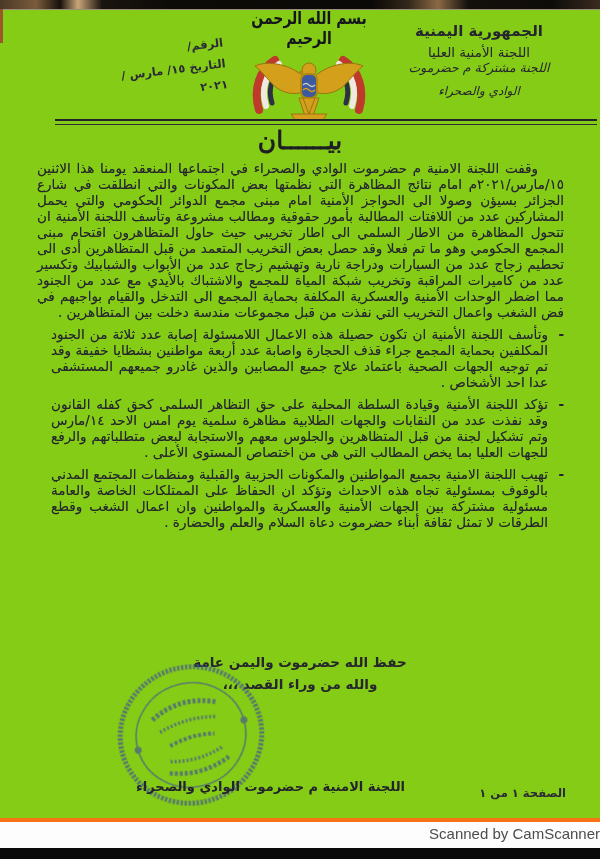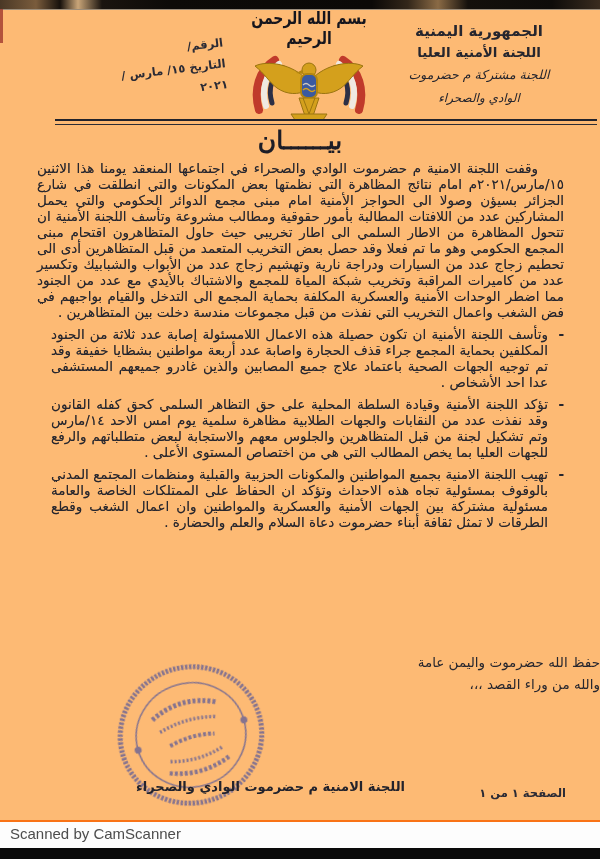--- a/index.html
+++ b/index.html
@@ -1,28 +1,28 @@
 <!DOCTYPE html>
 <html lang="ar"><head>
 <meta charset="utf-8">
 <style>
   html,body{margin:0;padding:0;background:#888;}
   .page{position:relative;width:600px;height:859px;margin:0 auto;overflow:hidden;
-        background:#fdba74;font-family:"DejaVu Sans",sans-serif;color:#26262e;}
+        background:#84cc16;font-family:"DejaVu Sans",sans-serif;color:#26262e;}
   .scan-edge-top{position:absolute;top:0;left:0;width:600px;height:9px;
         background:linear-gradient(to right,#4a3826 0%,#7a5c3c 6%,#17110c 10%,#c9a578 13%,
                    #1a140f 17%,#0d0b08 28%,#0b0907 62%,#33271a 68%,#8a6a45 73%,
                    #14100c 78%,#0e0c0a 92%,#3a2c1f 100%);
         border-bottom:1px solid #9a8d7c;}
   .scan-edge-left{position:absolute;top:9px;left:0;width:3px;height:34px;background:#a0392e;opacity:.8;}
 
   
   .header-right{position:absolute;top:22px;right:12px;width:218px;text-align:center;direction:rtl;}
   .header-right .h1{font-size:15px;font-weight:bold;letter-spacing:.5px;margin-bottom:4px;}
-  .header-right .h2{font-size:13.5px;font-weight:bold;margin-bottom:7px;}
+  .header-right .h2{font-size:13.5px;font-weight:normal;}
   .header-right .h3{font-size:12.5px;font-style:italic;margin-bottom:9px;}
   .header-right .h4{font-size:12px;font-style:italic;}
   .header-left{position:absolute;top:40px;left:96px;width:130px;direction:rtl;text-align:right;
         transform:rotate(-7deg);font-size:11.5px;font-weight:bold;line-height:21px;color:#2b2b35;}
   .header-center{position:absolute;top:12px;left:234px;width:150px;text-align:center;}
   .bismillah{font-size:14px;font-weight:bold;direction:rtl;transform:scaleY(1.25);
         letter-spacing:0.5px;color:#15151d;margin-bottom:2px;}
   .emblem{display:block;margin:0 auto;}
 
   
@@ -34,33 +34,33 @@
   
   .body{position:absolute;top:160px;left:37px;right:36px;direction:rtl;text-align:justify;
         font-size:13.5px;line-height:16px;color:#26262e;text-shadow:0 0 .4px rgba(30,30,40,.45);}
   .body p{margin:0;text-align:justify;}
   .para1{text-indent:26px;}
   .bullet{display:flex;margin-top:6px;padding-left:14px;}
   .bullet .dash{flex:0 0 16px;font-weight:bold;}
   .bullet p{flex:1;}
 
   
-  .closing{position:absolute;top:651px;left:0;width:100%;direction:rtl;
-        font-size:13.5px;line-height:22px;color:#26262e;}
+  .closing{position:absolute;top:651px;left:0;width:100%;text-align:center;direction:rtl;
+        font-size:13.5px;line-height:22px;color:#26262e;font-weight:bold;}
   .signature{position:absolute;top:776px;left:115px;width:290px;direction:rtl;
         font-size:13px;font-weight:bold;line-height:21px;color:#23232c;}
   .page-number{position:absolute;top:786px;right:34px;direction:rtl;font-size:11.5px;
         font-weight:bold;color:#2b2b35;}
 
   
   .stamp{position:absolute;left:112px;top:660px;opacity:.62;}
 
   
   .cam-strip{position:absolute;left:0;bottom:11px;width:600px;height:26px;background:#fdfdfd;
-        border-top:2px solid #f97316;}
+        border-top:4px solid #f97316;text-align:right;}
   .cam-strip span{display:inline-block;padding-left:10px;line-height:24px;font-size:15px;
         color:#4d4d4d;font-family:"Liberation Sans",sans-serif;}
   .bottom-bar{position:absolute;left:0;bottom:0;width:600px;height:11px;background:#0a0a0a;}
 </style>
 </head>
 <body>
 
 <div class="page">
   <div class="scan-edge-top"></div>
   <div class="scan-edge-left"></div>

